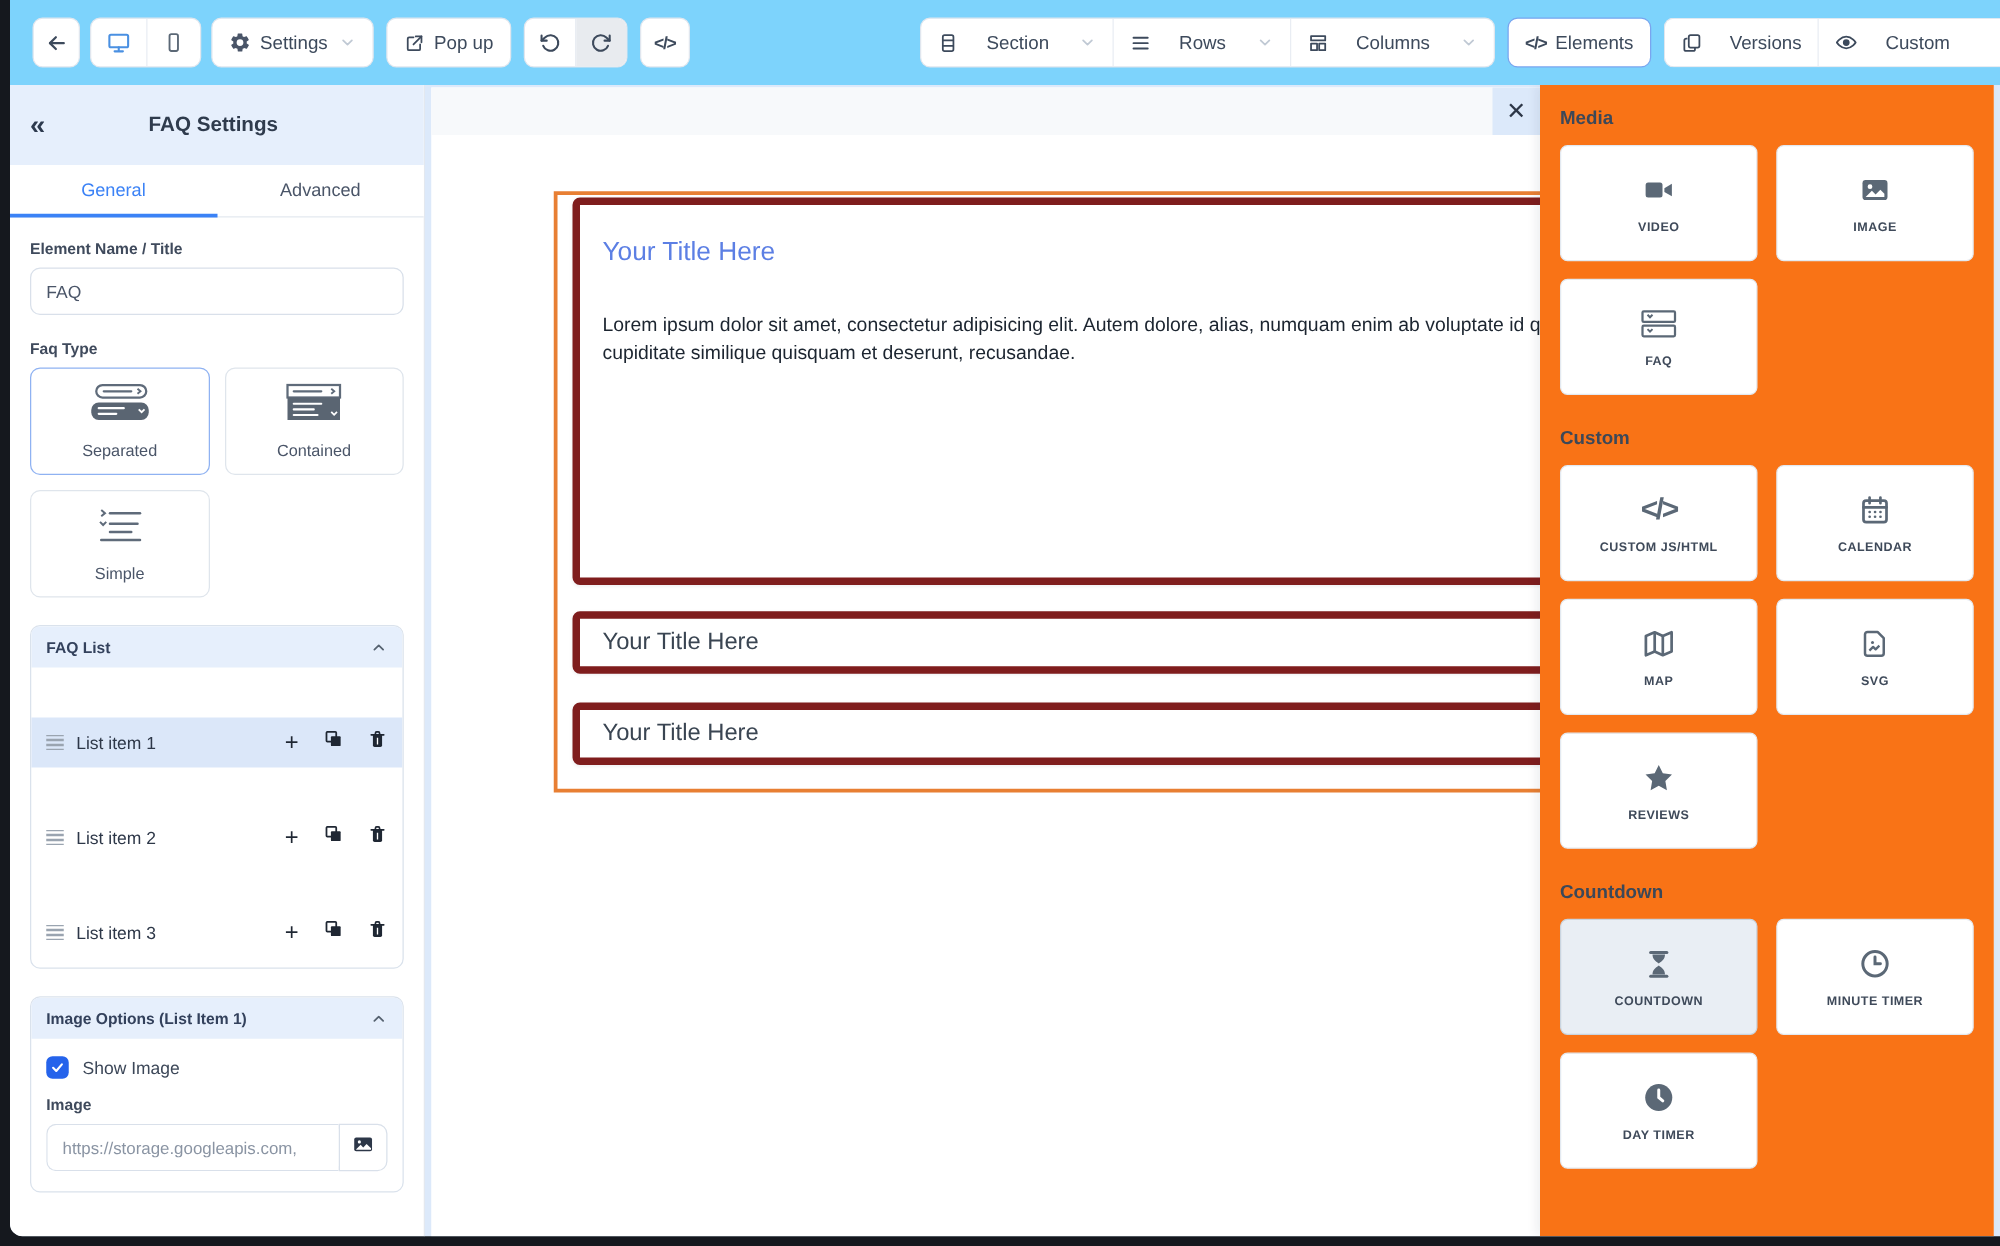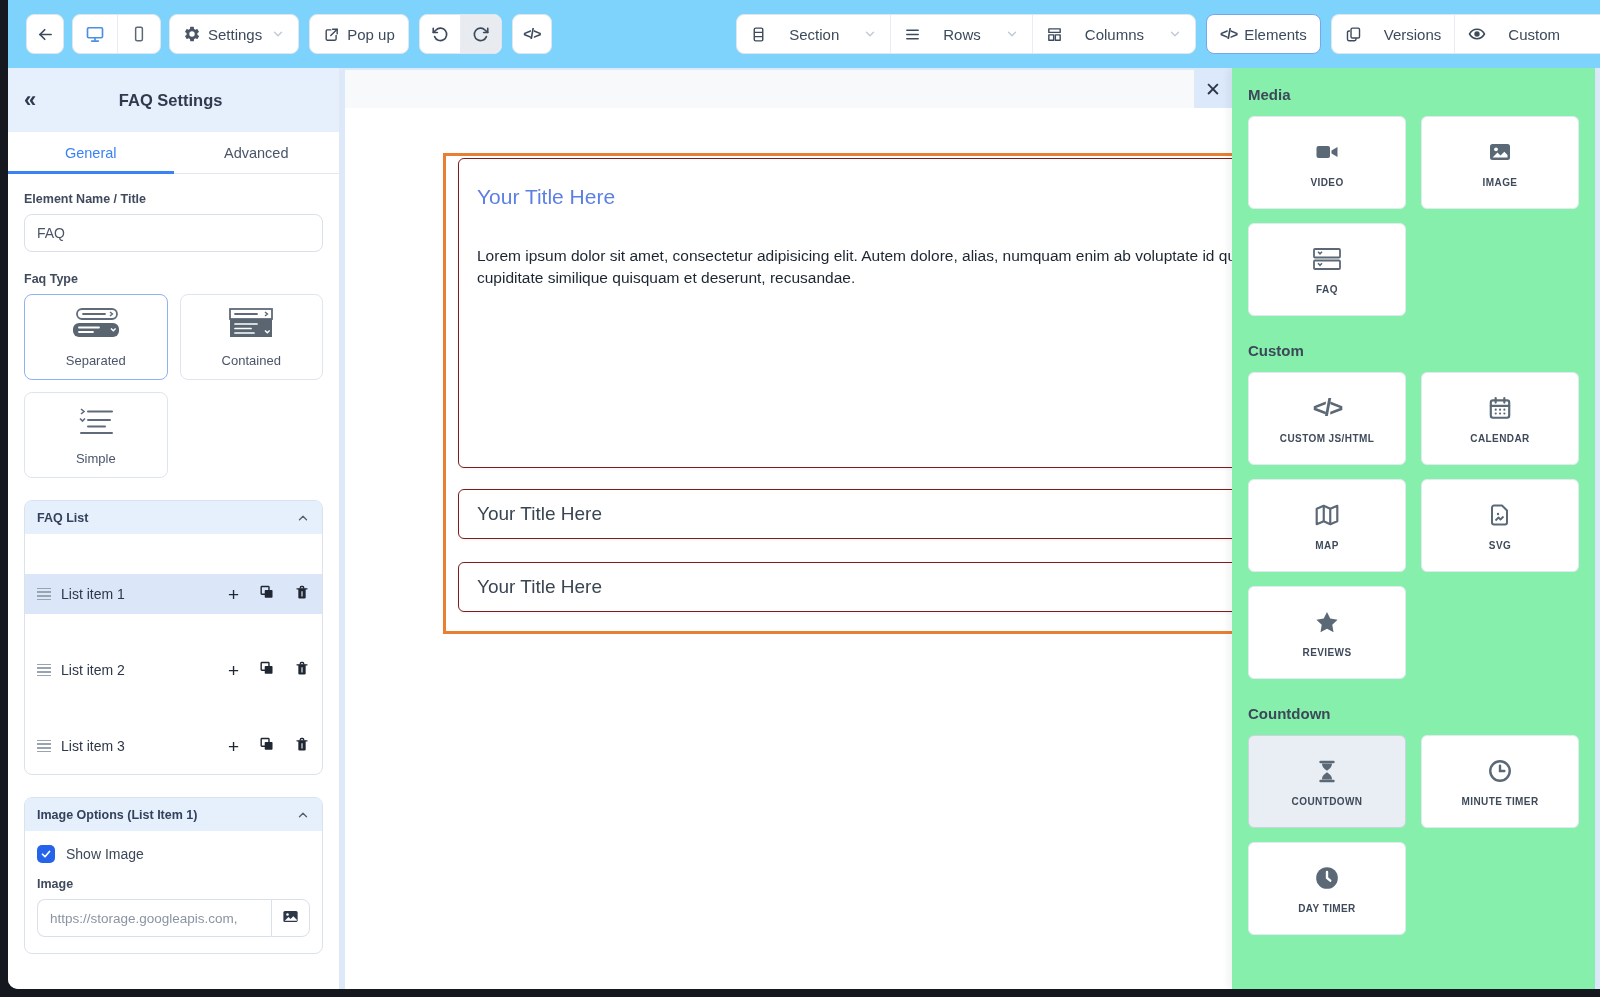--- a/index.html
+++ b/index.html
@@ -55,29 +55,29 @@
   .checklabel { font-size:14px; color:#3c4758; }
   .inputgroup { display:flex; }
   .inputgroup .tinput { border-radius:8px 0 0 8px; border-right:none; font-size:13.5px; color:#8a94a3; }
   .imgbtn { width:46px; height:38px; border:1px solid #d9e0ea; border-radius:0 8px 8px 0; background:#fff; display:flex; align-items:center; justify-content:center; cursor:pointer; }
 
   
   #canvas { position:absolute; left:337px; top:70px; right:5px; bottom:0; background:#fff; z-index:1; }
   #canvas-topbar { height:38px; background:#f7f9fb; }
   #close-btn { position:absolute; top:0; right:363px; width:38px; height:38px; background:#dce9fa; display:flex; align-items:center; justify-content:center; font-size:19px; color:#2d3748; cursor:pointer; }
   #faq-selection { position:absolute; left:98px; top:83px; width:1030px; height:481px; border:3px solid #e87f33; padding:2px 12px; }
-  .faqcard { background:#fff; border:1px solid #7f1d1d; border-radius:6px; box-shadow:0 1px 3px rgba(16,24,40,.06); position:relative; overflow:hidden; }
+  .faqcard { background:#fff; border:6px solid #7f1d1d; border-radius:6px; box-shadow:0 1px 3px rgba(16,24,40,.06); position:relative; overflow:hidden; }
   #faqcard-1 { height:310px; margin-bottom:21px; }
   #faqcard-1 .cardtitle { position:absolute; left:18px; top:26px; font-size:21px; color:#5c7fe4; }
   #faqcard-1 .cardbody { position:absolute; left:18px; top:86px; font-size:15.5px; color:#1c2530; line-height:22px; white-space:nowrap; }
   .faqcard.collapsed { height:50px; display:flex; align-items:center; padding-left:18px; margin-bottom:23px; }
   .faqcard.collapsed .cardtitle { font-size:19px; color:#3a4552; }
 
   
-  #elements-panel { position:absolute; top:68px; right:5px; width:363px; bottom:0; background:#86efac; box-shadow:-3px 0 8px rgba(20,30,50,.07); z-index:25; padding:0 16px; overflow:hidden; }
+  #elements-panel { position:absolute; top:68px; right:5px; width:363px; bottom:0; background:#f97316; box-shadow:-3px 0 8px rgba(20,30,50,.07); z-index:25; padding:0 16px; overflow:hidden; }
   .esection-title { font-size:15px; color:#3c4858; font-weight:bold; margin:18px 0 13px; }
   .egrid { display:grid; grid-template-columns:1fr 1fr; gap:14px 15px; }
   .ecard { height:93px; border:1px solid #e3e9f0; border-radius:6px; background:#fff; display:flex; flex-direction:column; align-items:center; justify-content:center; gap:10px; cursor:pointer; }
   .ecard.highlight { background:#e9eef4; border-color:#c9d4df; }
   .ecard .elabel { font-size:10px; font-weight:bold; letter-spacing:.4px; color:#3f4a5a; text-align:center; padding:0 4px; }
   .eicon { height:30px; display:flex; align-items:center; justify-content:center; color:#5b6876; }
   .eicon .code-big { font-weight:bold; font-size:24px; letter-spacing:-2px; color:#5b6876; }
 </style>
 </head>
 <body>

